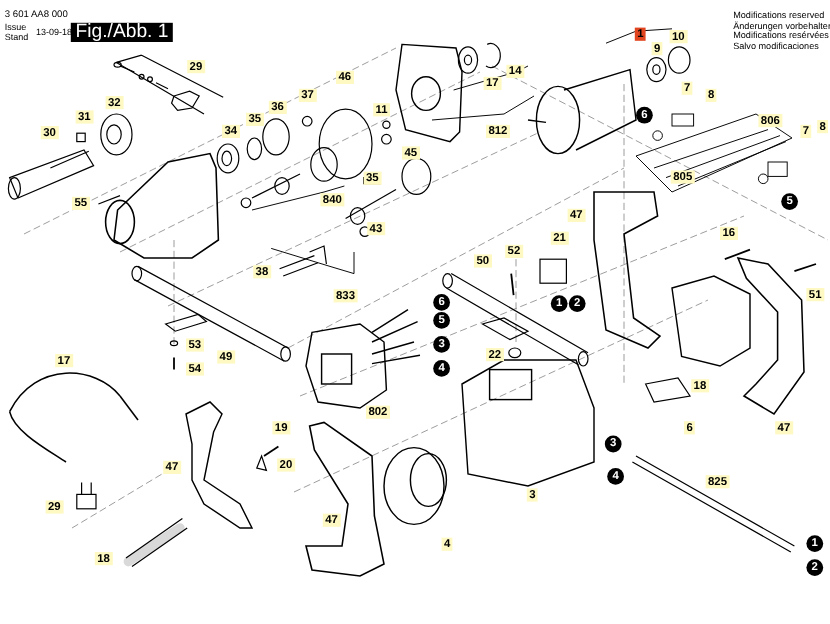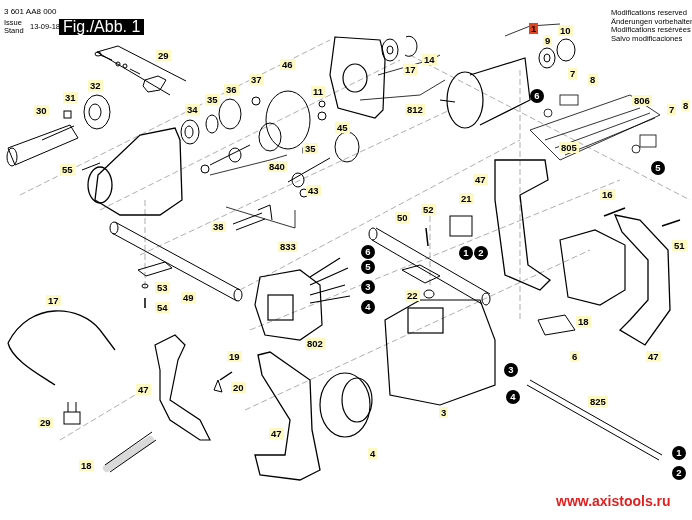--- a/index.html
+++ b/index.html
@@ -288,15 +288,14 @@
 <div class="circ" style="left:474px;top:246px">2</div>
 <div class="circ" style="left:361px;top:245px">6</div>
 <div class="circ" style="left:361px;top:260px">5</div>
 <div class="circ" style="left:361px;top:280px">3</div>
 <div class="circ" style="left:361px;top:300px">4</div>
 <div class="circ" style="left:504px;top:363px">3</div>
 <div class="circ" style="left:506px;top:390px">4</div>
 <div class="circ" style="left:672px;top:446px">1</div>
 <div class="circ" style="left:672px;top:466px">2</div>
 
-<div class="site">www.axistools.ru</div>
 
 </div>
 
 </body></html>

